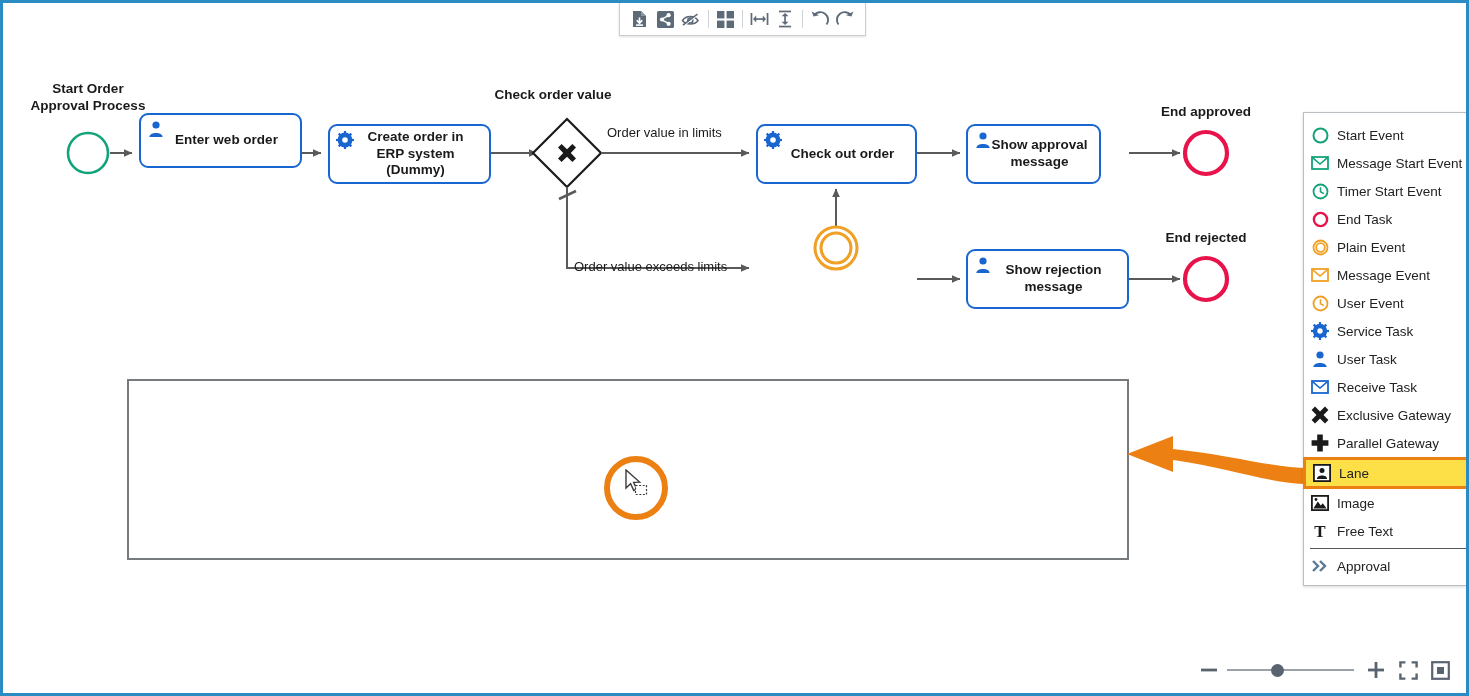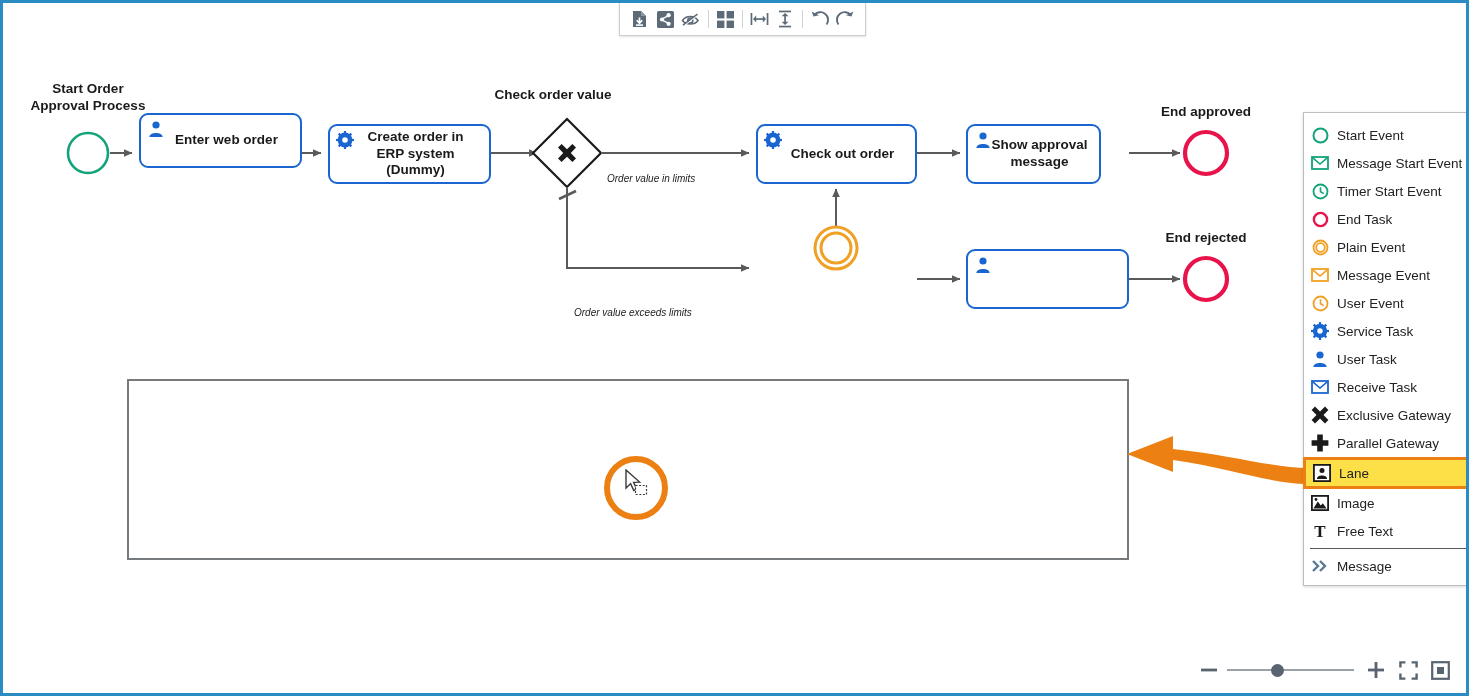--- a/index.html
+++ b/index.html
@@ -90,25 +90,23 @@
     position: absolute;
     font-size: 13.5px;
     font-weight: bold;
     color: #1a1a1a;
     text-align: center;
     line-height: 1.25;
     white-space: pre-line;
   }
   .flow-label {
     position: absolute;
-    font-size: 10px;
-    font-style: italic;
+    font-size: 13px;
     color: #1a1a1a;
     white-space: nowrap;
-    margin-top: 48px;
   }
 
   
   .lane-rect {
     position: absolute;
     left: 124px;
     top: 376px;
     width: 1002px;
     height: 181px;
     border: 2px solid #777b7e;
@@ -422,20 +420,22 @@
       <span>Show approval
 message</span>
     </div>
 
 
     <div class="task" style="left:963px; top:246px; width:163px; height:60px;">
       <svg class="tico" viewBox="0 0 18 18">
         <circle cx="9" cy="5" r="3.6" fill="#1a66d0"></circle>
         <path d="M2.4 17 C2.4 11.6, 15.6 11.6, 15.6 17 z" fill="#1a66d0"></path>
       </svg>
+      <span>Show rejection
+message</span>
     </div>
 
     <div class="flow-label" style="left:604px; top:122px;">Order value in limits</div>
 
     <div class="flow-label" style="left:571px; top:256px;">Order value exceeds limits</div>
 
     <div class="lane-rect"></div>
 
     <div class="drag-spot">
       <div class="drag-ring"></div>
@@ -607,21 +607,21 @@
 
     <div class="pal-divider"></div>
 
     <div class="pal-item">
       <span class="pico">
         <svg width="18" height="14" viewBox="0 0 18 14">
           <path d="M2 2 L7 7 L2 12" fill="none" stroke="#5a7a96" stroke-width="2.4"></path>
           <path d="M9 2 L14 7 L9 12" fill="none" stroke="#5a7a96" stroke-width="2.4"></path>
         </svg>
       </span>
-      <span>Message</span>
+      <span>Approval</span>
     </div>
   </div>
 
   <div class="zoombar">
 
     <div class="zb-btn">
       <svg width="20" height="20" viewBox="0 0 20 20">
         <rect x="2" y="8.6" width="16" height="2.8" fill="#5a6470"></rect>
       </svg>
     </div>

